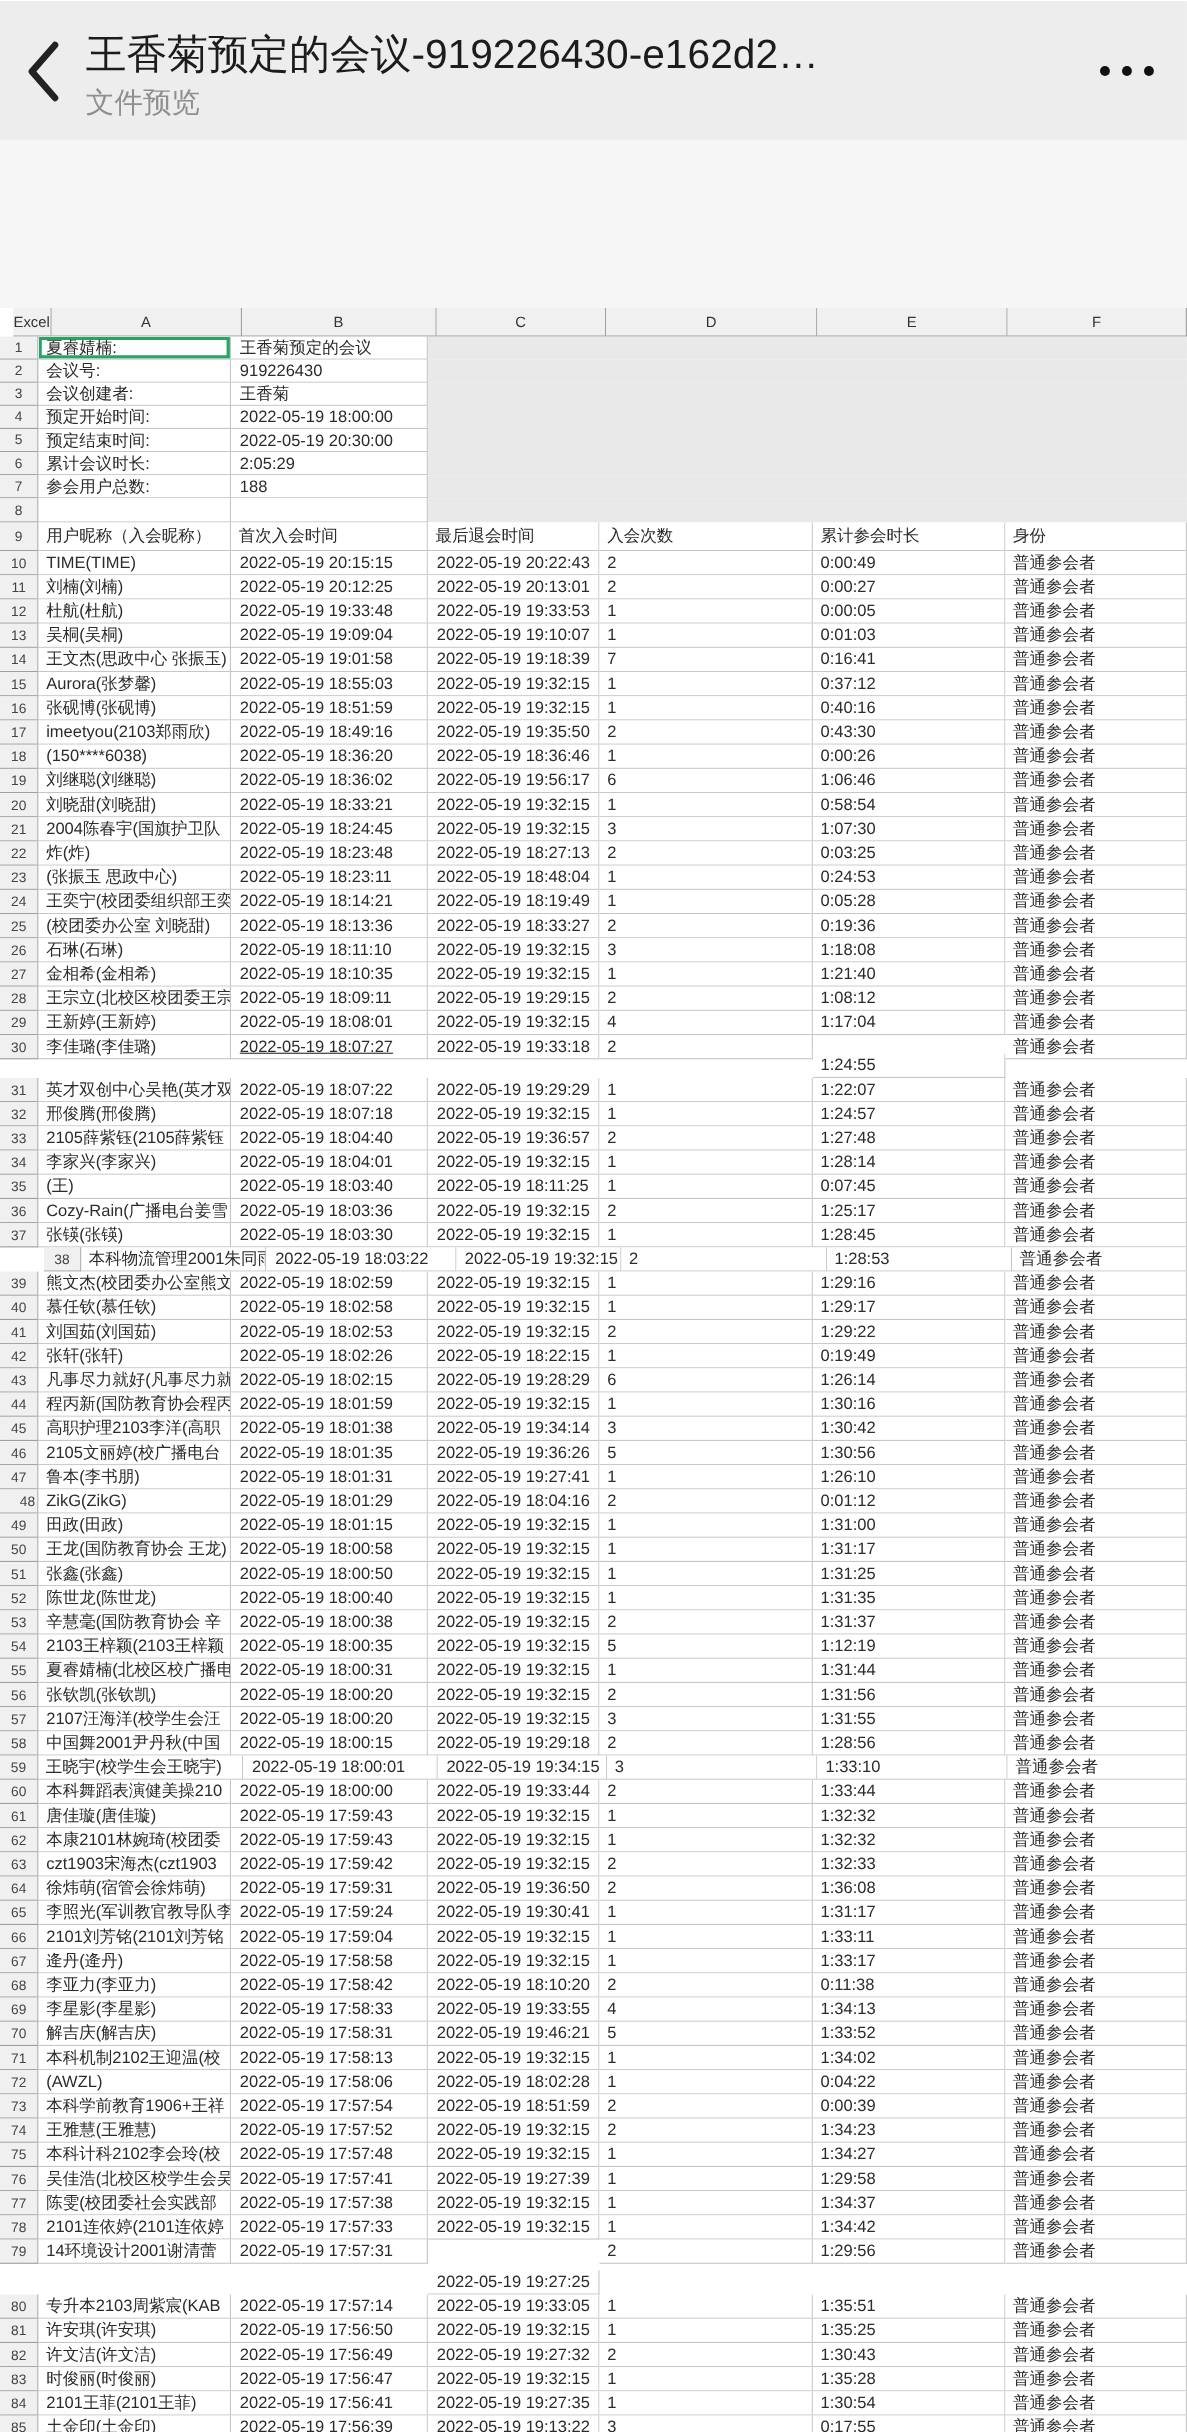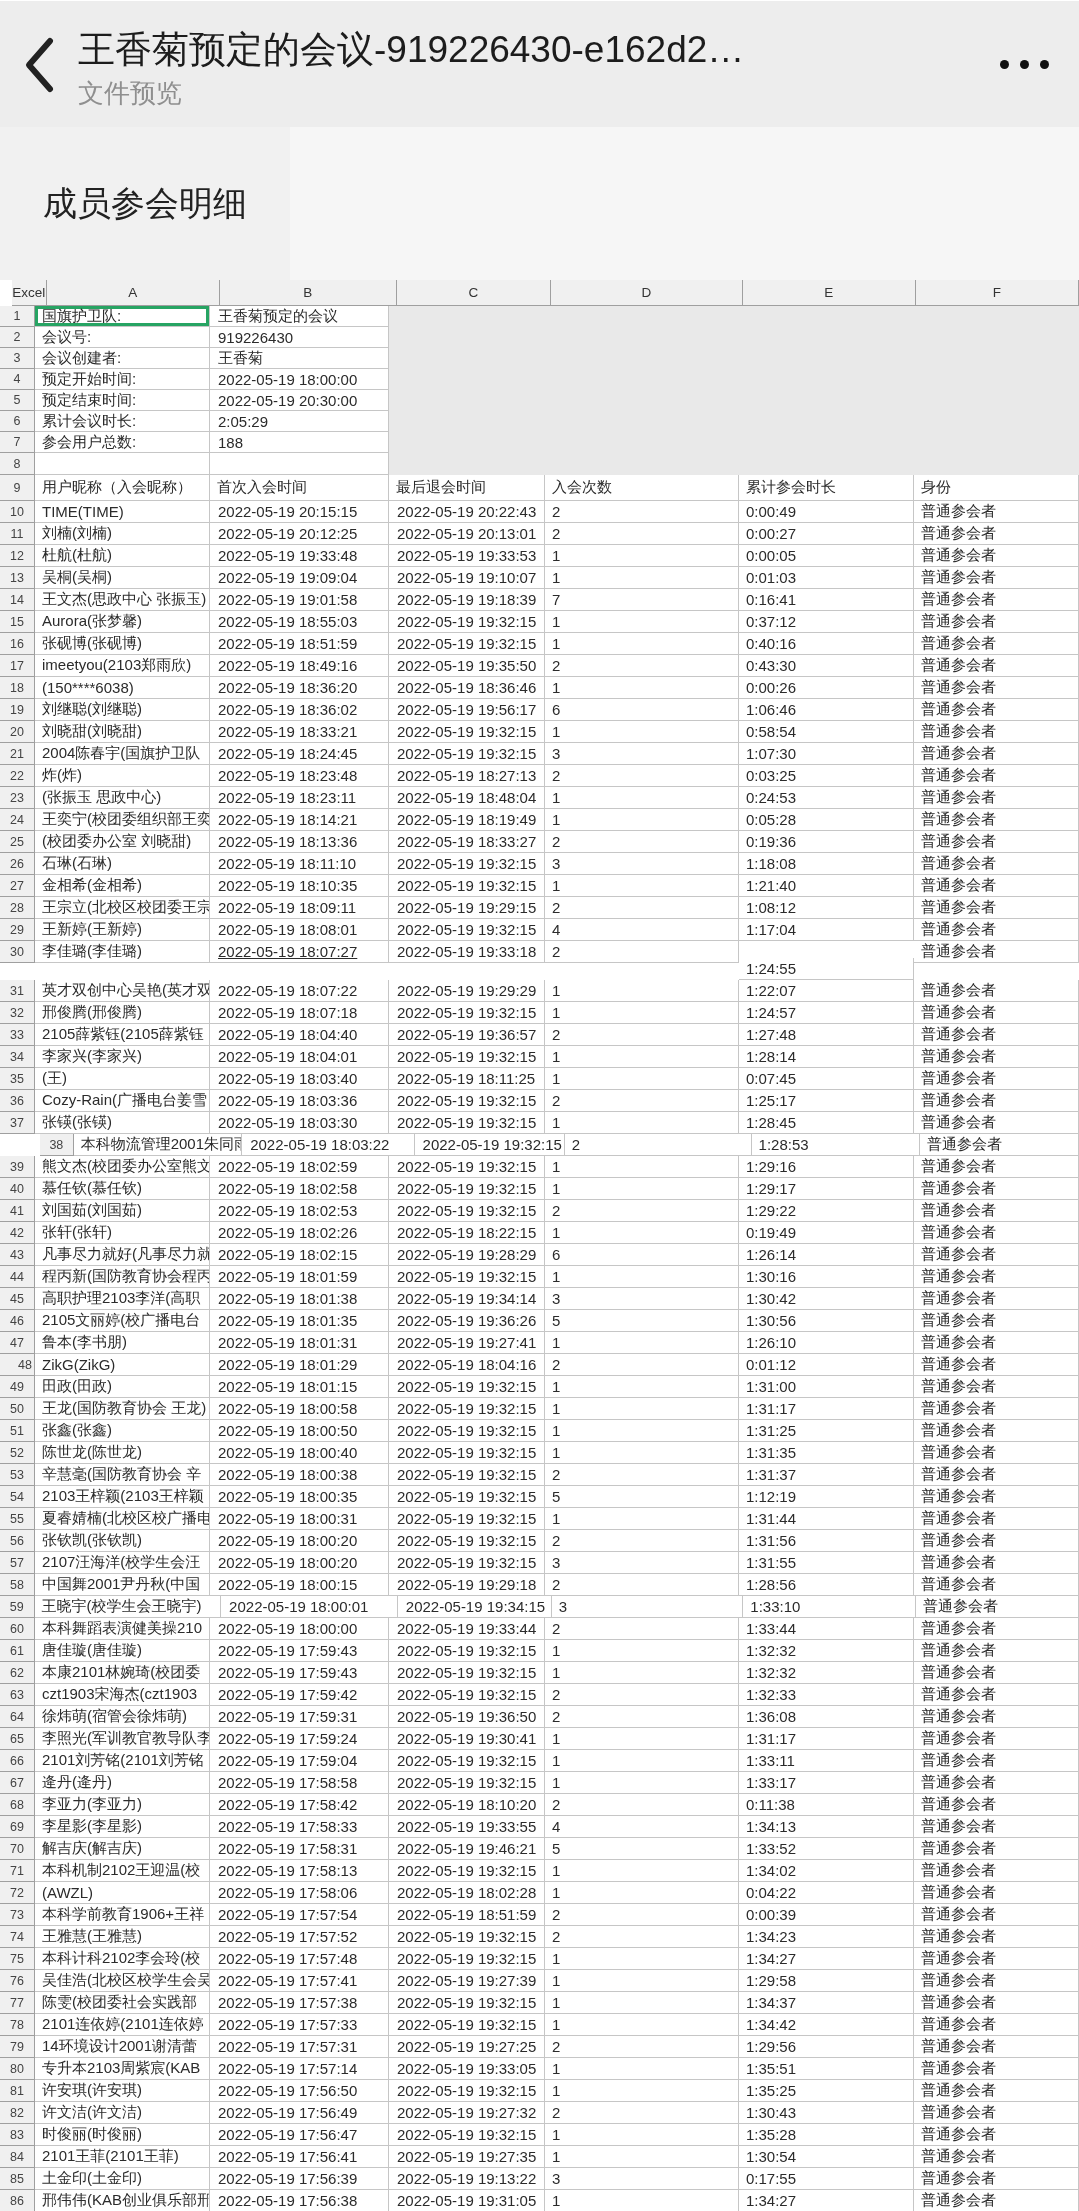--- a/index.html
+++ b/index.html
@@ -60,39 +60,36 @@
       <div class="subtitle">文件预览</div>
     </div>
     <div class="menu">
       <span class="dot"></span>
       <span class="dot"></span>
       <span class="dot"></span>
     </div>
   </div>
 
   <div class="tabs">
-    <div class="tab">
-      <span>成员参会明细</span>
-    </div>
   </div>
 
   <div class="sheet">
     <div class="r colhead" id="colhead">
         <div class="c hcell" style="width: 35px; margin-left: 12px;">Excel</div>
         <div class="c hcell" style="width: 175px;">A</div>
         <div class="c hcell" style="width: 179px;">B</div>
         <div class="c hcell" style="width: 156px;">C</div>
         <div class="c hcell" style="width: 194px;">D</div>
         <div class="c hcell" style="width: 175px;">E</div>
         <div class="c hcell" style="width: 165px;">F</div>
       </div>
     <div id="grid-body">
         <div class="r meta">
           <div class="c gut" style="width: 35px;">1</div>
-          <div class="c lab selected" style="width: 175px;">国旗护卫队:</div>
+          <div class="c lab selected" style="width: 175px;">夏睿婧楠:</div>
           <div class="c val" style="width: 179px;">王香菊预定的会议</div>
           <div class="filler"></div>
         </div>
         <div class="r meta">
           <div class="c gut" style="width: 35px;">2</div>
           <div class="c lab" style="width: 175px;">会议号:</div>
           <div class="c val" style="width: 179px;">919226430</div>
           <div class="filler"></div>
         </div>
         <div class="r meta">
@@ -758,21 +755,21 @@
           <div class="c val" style="width: 179px;">2022-05-19 17:57:33</div>
           <div class="c val" style="width: 156px;">2022-05-19 19:32:15</div>
           <div class="c num" style="width: 194px;">1</div>
           <div class="c num" style="width: 175px;">1:34:42</div>
           <div class="c num" style="width: 165px;">普通参会者</div>
         </div>
         <div class="r drow">
           <div class="c gut" style="width: 35px;">79</div>
           <div class="c lab" style="width: 175px;">14环境设计2001谢清蕾</div>
           <div class="c val" style="width: 179px;">2022-05-19 17:57:31</div>
-          <div class="c val" style="width: 156px;">2022-05-19 19:27:25</div>
+          <div class="c val" style="width: 156px; margin-top: 28px;">2022-05-19 19:27:25</div>
           <div class="c num" style="width: 194px;">2</div>
           <div class="c num" style="width: 175px;">1:29:56</div>
           <div class="c num" style="width: 165px;">普通参会者</div>
         </div>
         <div class="r drow">
           <div class="c gut" style="width: 35px;">80</div>
           <div class="c lab" style="width: 175px;">专升本2103周紫宸(KAB</div>
           <div class="c val" style="width: 179px;">2022-05-19 17:57:14</div>
           <div class="c val" style="width: 156px;">2022-05-19 19:33:05</div>
           <div class="c num" style="width: 194px;">1</div>

